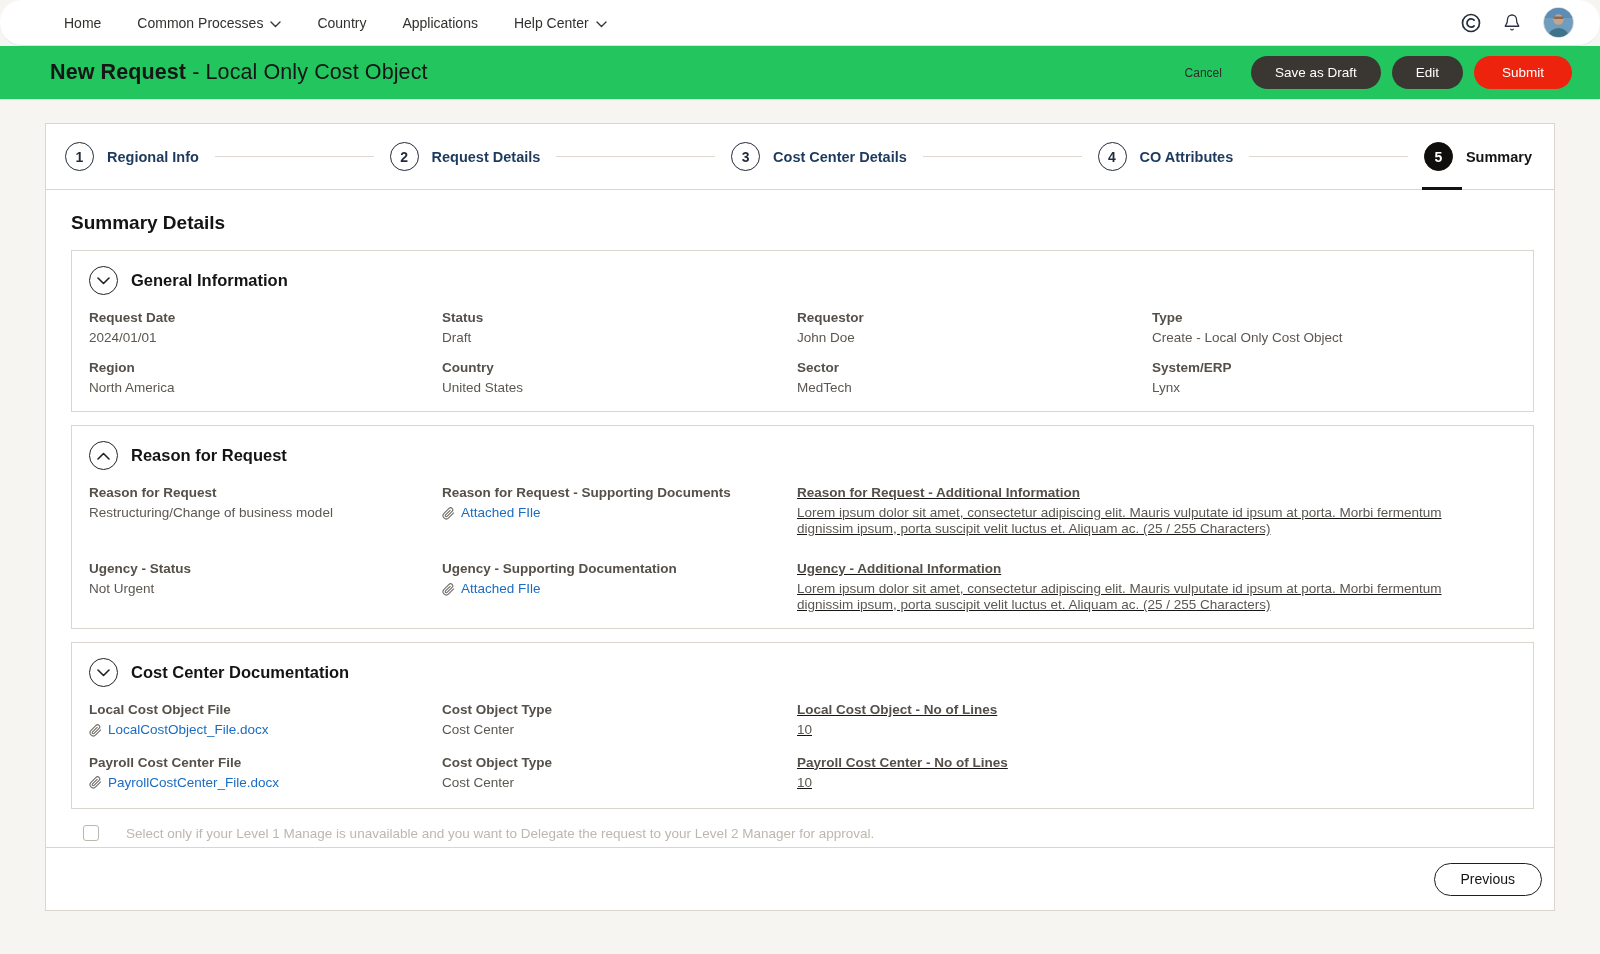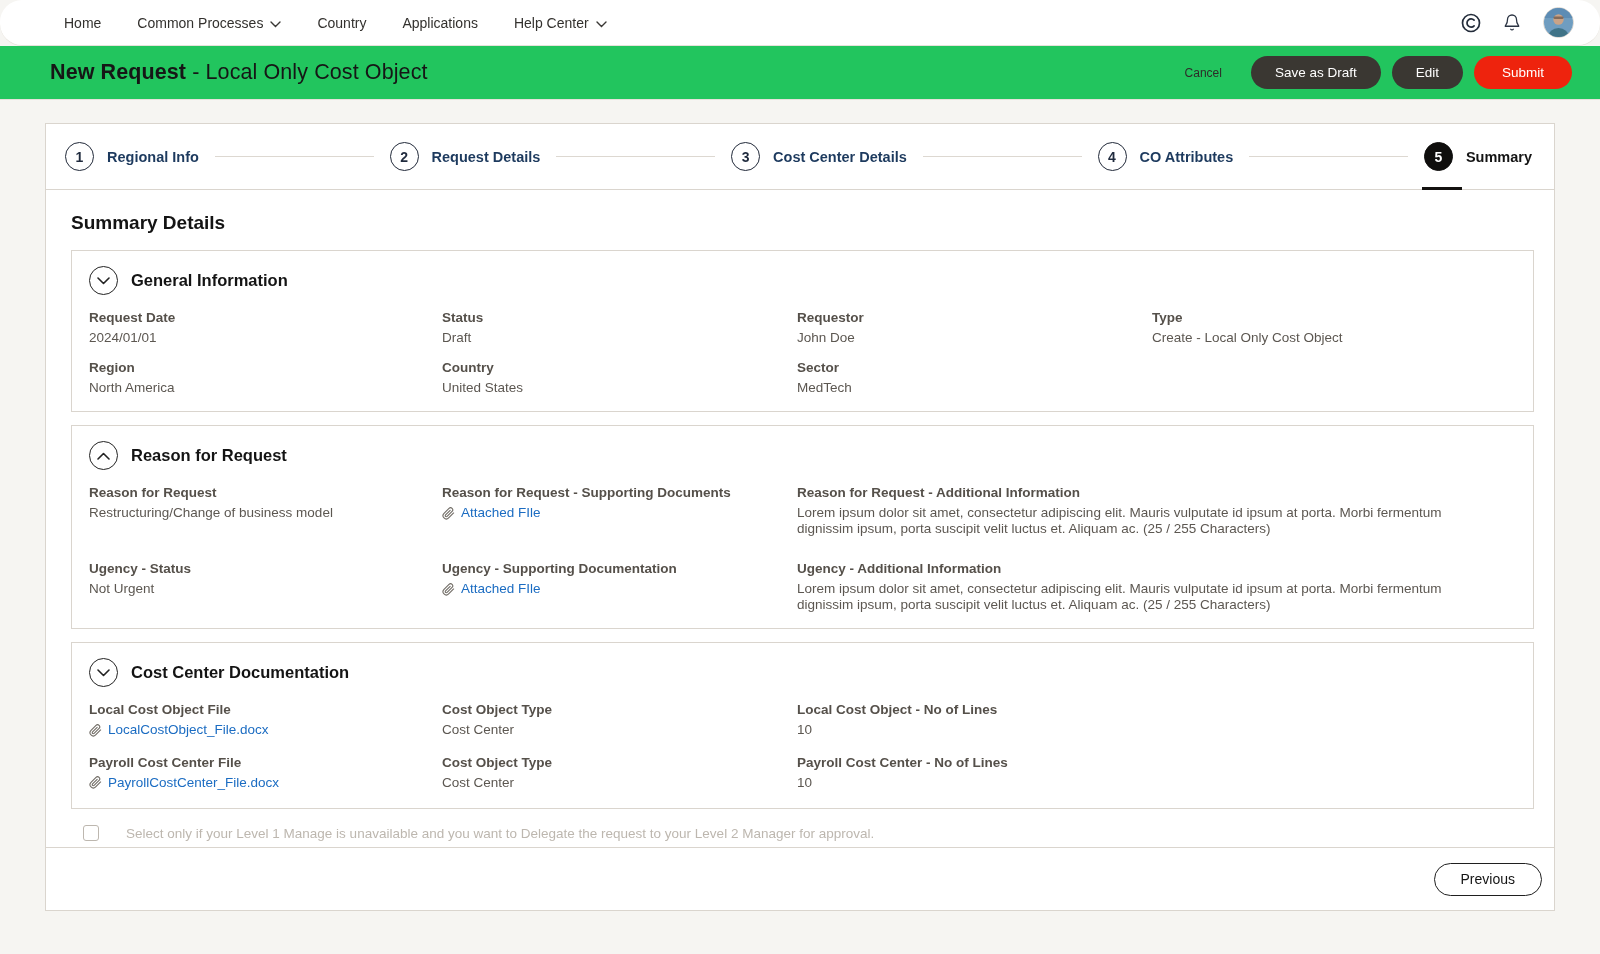--- a/index.html
+++ b/index.html
@@ -75,21 +75,21 @@
   .collapse-btn.up svg { transform: rotate(180deg); }
   .section-title { font-size: 16.5px; font-weight: 700; color: #141414; }
 
   .fields {
     display: grid; grid-template-columns: 353px 355px 355px 1fr;
     row-gap: 14px; margin-top: 15px;
   }
   .fields.wide-gap { row-gap: 24px; }
   .field-label { font-size: 13.5px; font-weight: 700; color: #55504a; line-height: 16px; }
   .field-value { font-size: 13.5px; color: #5c5751; line-height: 16px; margin-top: 4px; max-width: 680px; }
-  .span-2 { grid-column: 3 / 5; }
+  .span-2 { grid-column: 3 / 5; text-decoration: underline; }
   .field-link {
     display: inline-flex; align-items: center; gap: 6px; margin-top: 4px;
     font-size: 13.5px; color: #1b6cc2; text-decoration: none; line-height: 16px;
   }
   .clip { display: flex; align-items: center; }
 
   
   .delegate { display: flex; align-items: center; gap: 27px; margin: 16px 0 0 12px; }
   .checkbox {
     width: 16px; height: 16px; border: 1.5px solid #bdb7af; border-radius: 3px;
@@ -240,20 +240,24 @@
           <div class="field-value">North America</div>
         </div>
         <div class="field">
           <div class="field-label">Country</div>
           <div class="field-value">United States</div>
         </div>
         <div class="field">
           <div class="field-label">Sector</div>
           <div class="field-value">MedTech</div>
         </div>
+        <div class="field">
+          <div class="field-label">System/ERP</div>
+          <div class="field-value">Lynx</div>
+        </div>
       </div>
     </div>
 
     <div class="section">
       <div class="section-head">
         <button class="collapse-btn up">
           <svg width="13" height="8" viewBox="0 0 13 8">
               <path d="M1 1l5.5 5.5L12 1" fill="none" stroke="#232323" stroke-width="1.6" stroke-linecap="round" stroke-linejoin="round"></path>
             </svg>
         </button>

